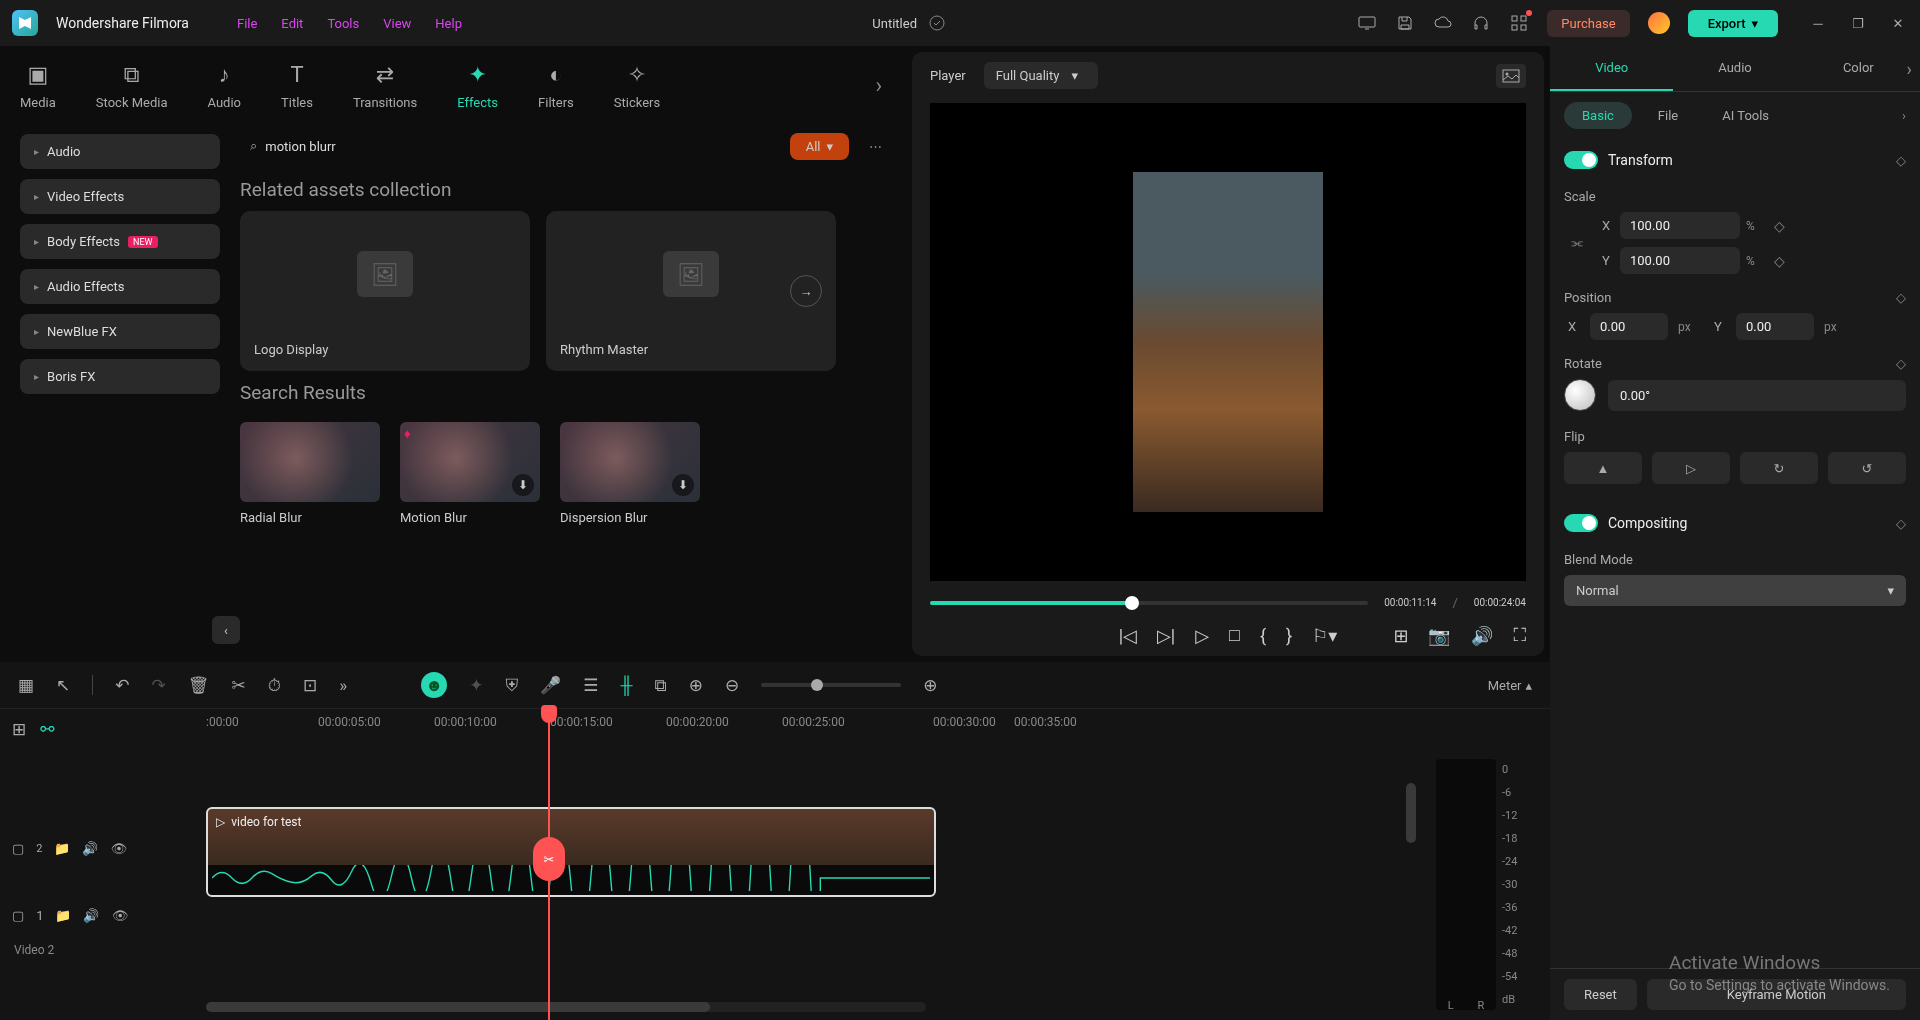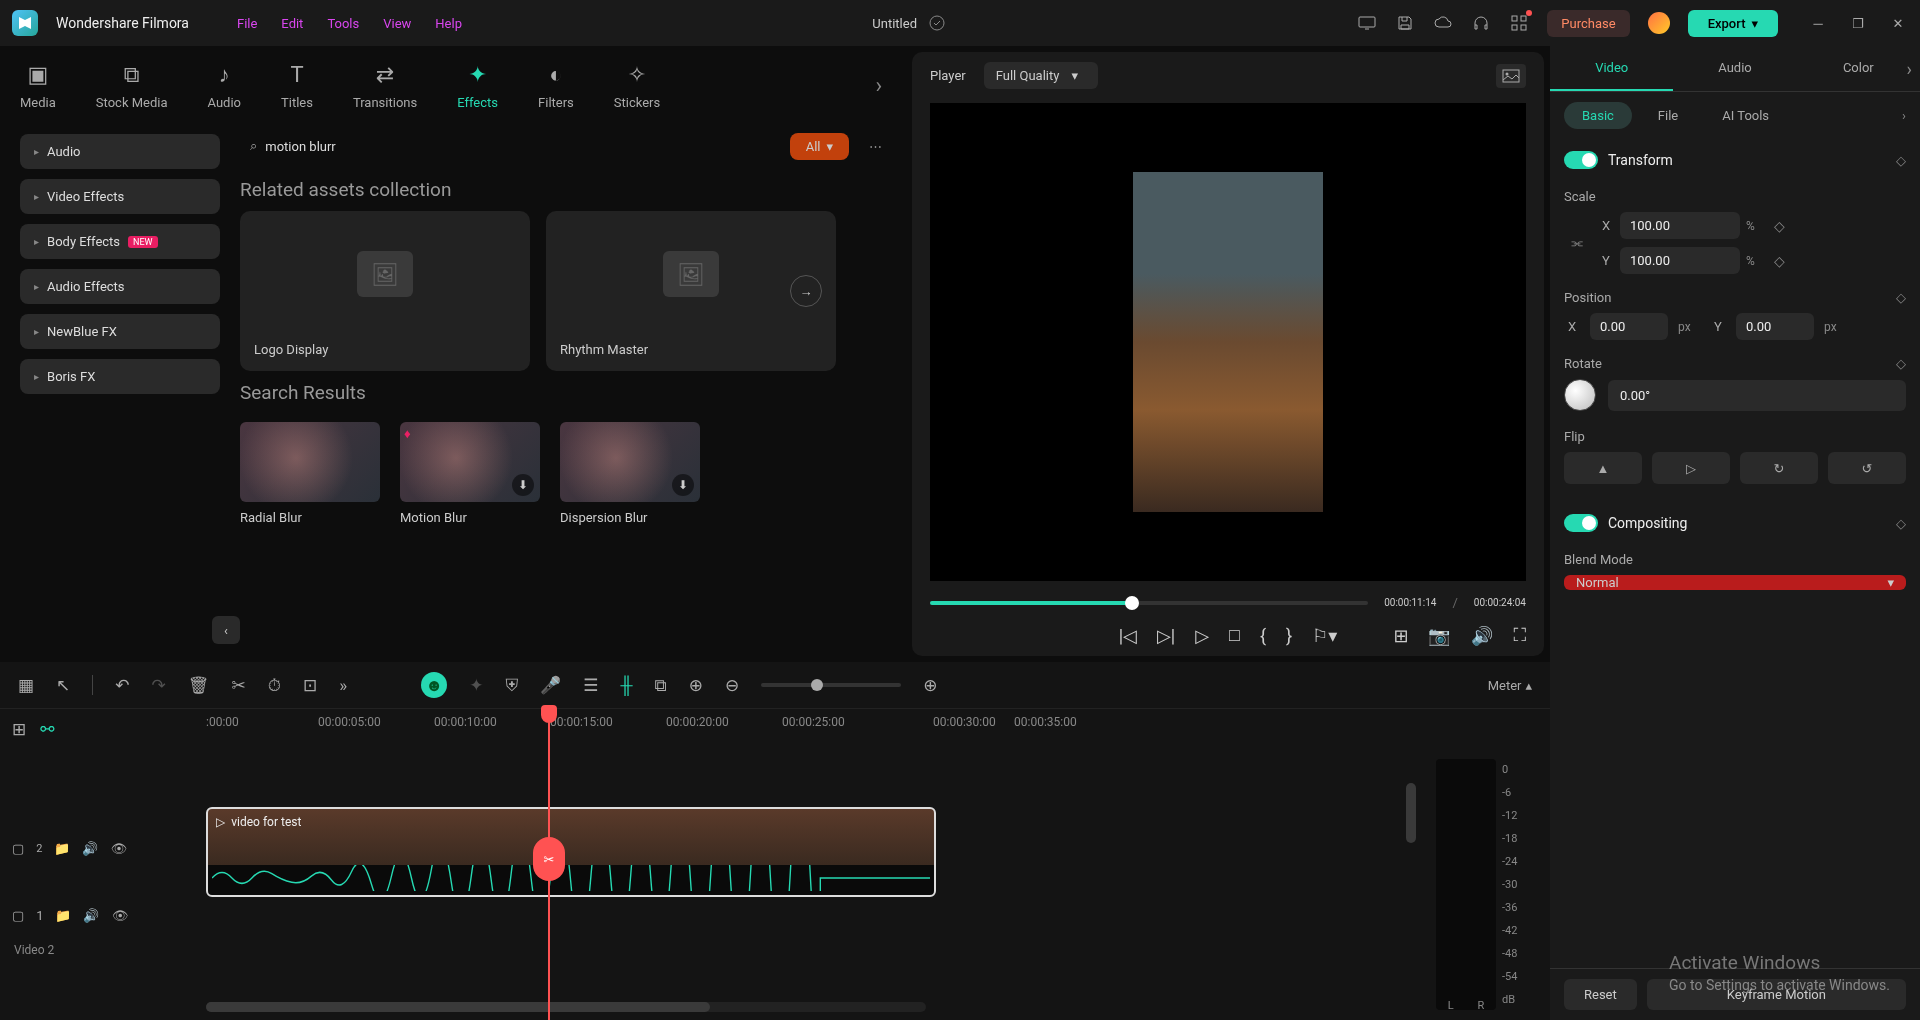--- a/index.html
+++ b/index.html
@@ -97,21 +97,21 @@
 .lockcol { width:26px; display:flex; align-items:center; justify-content:center; color:#888; }
 .scale-fields { display:flex; flex-direction:column; }
 .scale-row { display:flex; align-items:center; gap:6px; }
 .pos-row { display:flex; align-items:center; gap:10px; }
 .pos-row .numinput { width:78px; }
 .rot-row { display:flex; align-items:center; gap:12px; }
 .rot-dial { width:32px; height:32px; border-radius:50%; background:radial-gradient(circle at 35% 35%,#fff,#bbb); border:1px solid #444; cursor:pointer; }
 .rot-input { background:#2a2a2a; border:none; color:#eee; padding:8px 12px; border-radius:6px; flex:1; font-size:13px; }
 .flip-row { display:flex; gap:10px; }
 .flip-btn { flex:1; height:32px; background:#2a2a2a; border-radius:6px; display:flex; align-items:center; justify-content:center; color:#aaa; cursor:pointer; }
-.select { background:#b91c1c; border-radius:6px; padding:0 12px; display:flex; align-items:center; justify-content:space-between; cursor:pointer; margin-top:4px; }
+.select { background:#404040; border-radius:6px; padding:8px 12px; display:flex; align-items:center; justify-content:space-between; cursor:pointer; margin-top:4px; }
 .ins-footer { display:flex; padding:10px 14px; gap:10px; border-top:1px solid #333; }
 .fbtn { background:#2a2a2a; padding:8px 20px; border-radius:6px; cursor:pointer; }
 .fbtn:last-child { flex:1; text-align:center; }
 
 
 .timeline { height:358px; background:#141414; display:flex; flex-direction:column; position:relative; }
 .tl-toolbar { display:flex; align-items:center; gap:22px; padding:10px 18px; border-bottom:1px solid #222; }
 .tl-tool { color:#aaa; cursor:pointer; font-size:17px; }
 .tl-tool.teal { color:#26d9b2; }
 .tl-tool.green-circle { width:26px; height:26px; background:#26d9b2; border-radius:50%; display:flex; align-items:center; justify-content:center; color:#052; }

